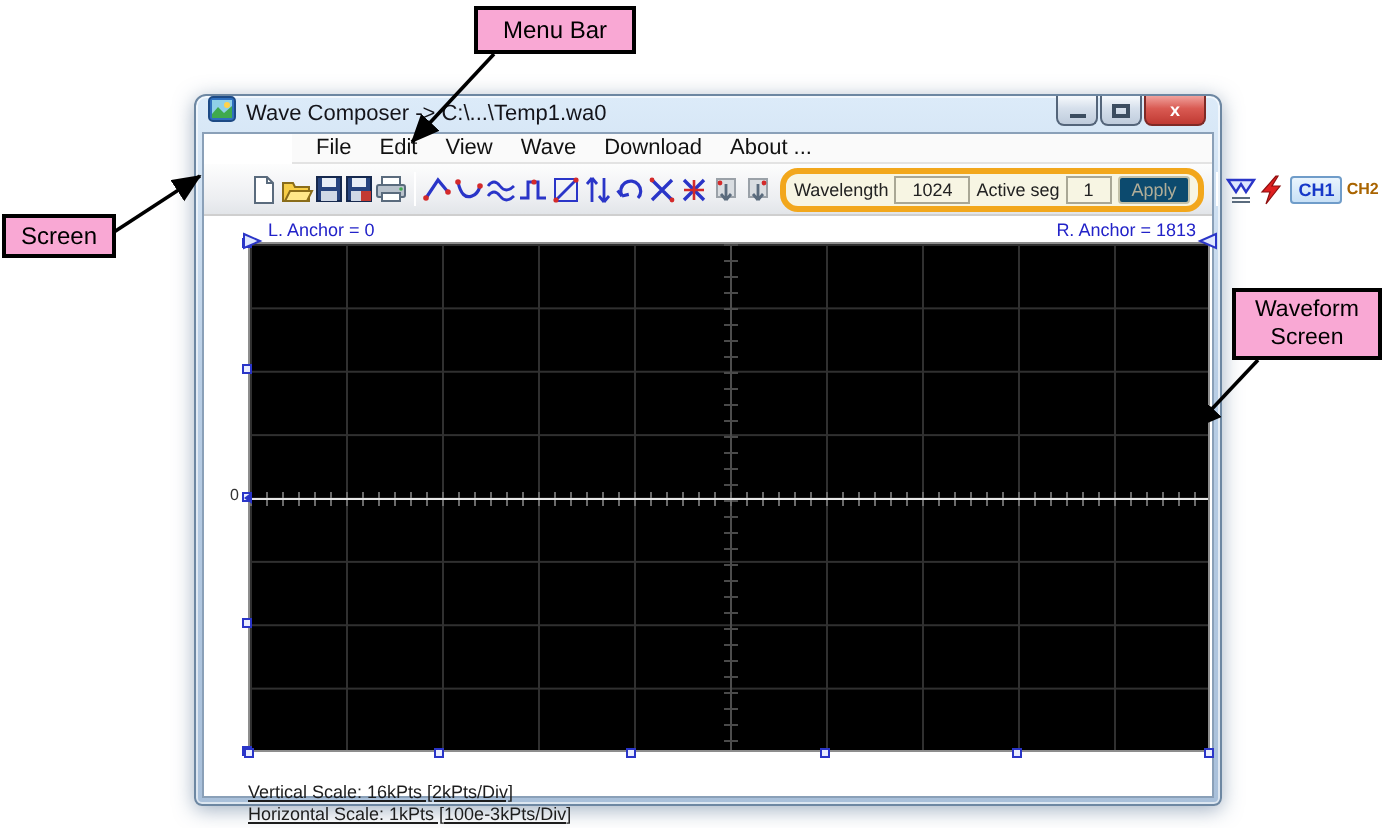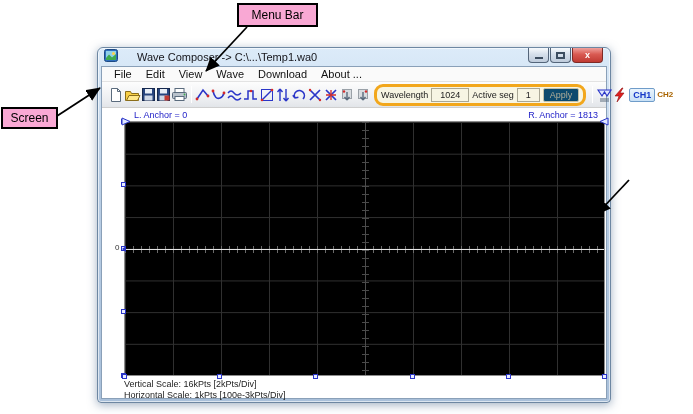--- a/index.html
+++ b/index.html
@@ -21,43 +21,43 @@
   .annot-overlay { position:absolute; left:0; top:0; width:693px; height:414px; z-index:35; pointer-events:none; }
 
   
   .app-window {
     position:absolute; left:97px; top:47px; width:514px; height:356px;
     background:linear-gradient(#dcebf9, #b9cee5 40%, #a9c0da);
     border:1px solid #6d87a2; border-radius:6px 6px 4px 4px;
     box-shadow:0 2px 10px rgba(70,100,135,.5), inset 0 0 0 1px rgba(255,255,255,.6);
     z-index:10;
   }
-  .titlebar { height:17px; display:flex; align-items:center; padding:1px 6px 0 6px; gap:19px; }
+  .titlebar { height:17px; display:flex; align-items:center; padding:1px 6px 0 6px; gap:5px; }
   .title-text { font-size:11px; color:#14141a; white-space:nowrap; }
   .winbtns { position:absolute; right:7px; top:0; display:flex; gap:1px; z-index:12; }
   .winbtn {
     width:21px; height:15px; border:1px solid #54657a; border-top:none;
     border-radius:0 0 4px 4px; background:linear-gradient(#f7fafd,#d5dfeb 45%,#bfccdc);
     display:flex; align-items:center; justify-content:center; cursor:default;
   }
   .winbtn.close { width:31px; background:linear-gradient(#f0a19c,#d95a52 45%,#c03a33); border-color:#7e2a26; color:#fff; font-size:9px; font-weight:bold; }
   .glyph-min { width:8px; height:2px; background:#3c4d60; margin-top:6px; }
   .glyph-max { width:9px; height:7px; border:2px solid #3c4d60; background:transparent; }
 
   .client {
     position:absolute; left:3px; right:3px; top:18px; bottom:3px;
     background:#ffffff; border:1px solid #8aa0b8;
   }
 
   
-  .menubar { height:15px; background:#fafafa; border-bottom:1px solid #e3e3e3; display:flex; align-items:center; padding-left:5px; }
+  .menubar { height:15px; background:#fafafa; border-bottom:1px solid #e3e3e3; display:flex; align-items:center; padding-left:5px;margin-left:44px; }
   .menu-item { font-size:11px; color:#111; padding:0 7px; white-space:nowrap; }
 
   
-  .toolbar { height:26px; background:linear-gradient(#fdfdfd,#eceef1 70%,#e2e5e9); border-bottom:1px solid #cfcfcf; display:flex; align-items:center; padding:0 2px; }
+  .toolbar { height:26px; background:linear-gradient(#fdfdfd,#eceef1 70%,#e2e5e9); border-bottom:1px solid #cfcfcf; display:flex; align-items:center; padding:0 18px; }
   .grip { width:3px; height:16px; margin:0 3px 0 1px;
     background:repeating-linear-gradient(to bottom,#9aa4ad 0 2px, transparent 2px 4px); }
   .toolbtn { width:22px; height:21px; display:flex; align-items:center; justify-content:center; border-radius:2px; }
   .tsep { width:1px; height:17px; background:#b9bdc2; border-right:1px solid #fff; margin:0 3px; }
 
   .wl-panel {
     display:flex; align-items:center; gap:3px; height:22px;
     border:3px solid #f2a71c; border-radius:9px; background:#f7f5e3;
     padding:0 4px; margin:0 3px; white-space:nowrap;
   }
@@ -91,21 +91,21 @@
   .hruler { position:absolute; left:0; right:0; top:calc(50% - 3px); height:7px;
     background:repeating-linear-gradient(to right,#6a6a6a 0 1px, transparent 1px 8px); }
   .zero-line { position:absolute; left:0; right:0; top:50%; height:1px; background:#e6e6e6; }
 
   .sqmark { position:absolute; width:5px; height:5px; background:#e9edff; border:1px solid #2a35c8; z-index:6; }
   .tri { position:absolute; z-index:7; }
   .zero-label { position:absolute; left:-9px; top:calc(50% - 6px); font-size:8px; color:#333; z-index:7; }
   .zero-caret { position:absolute; left:-2px; top:calc(50% - 3px); width:0; height:0;
     border-top:3px solid transparent; border-bottom:3px solid transparent; border-right:4px solid #2a35c8; z-index:7; }
 
-  .footer { margin:3px 0 0 22px; font-size:9px; color:#1d1d1d; line-height:10.5px; }
+  .footer { margin:15px 0 0 22px; font-size:9px; color:#1d1d1d; line-height:10.5px;text-decoration:underline; }
 </style>
 </head>
 <body>
 
 <div class="screen">
 
   <div class="app-window">
 
     <div class="titlebar">
       <span>
@@ -331,20 +331,24 @@
 
     </div>
   </div>
 
   <div class="callout menu">
     <span>Menu Bar</span>
   </div>
   <div class="callout tool">
     <span>Screen</span>
   </div>
+  <div class="callout wave">
+    <span>Waveform</span>
+    <span>Screen</span>
+  </div>
 
   <svg class="annot-overlay">
     <defs>
       <marker id="ah" markerWidth="9" markerHeight="8" refX="7.5" refY="3.5" orient="auto">
         <path d="M0,0 L8,3.5 L0,7 Z" fill="#000"></path>
       </marker>
     </defs>
     <line x1="247" y1="27" x2="206" y2="71" stroke="#000" stroke-width="1.8" marker-end="url(#ah)"></line>
     <line x1="57" y1="116" x2="100" y2="88" stroke="#000" stroke-width="1.8" marker-end="url(#ah)"></line>
     <line x1="629" y1="180" x2="597" y2="214" stroke="#000" stroke-width="1.8" marker-end="url(#ah)"></line>

